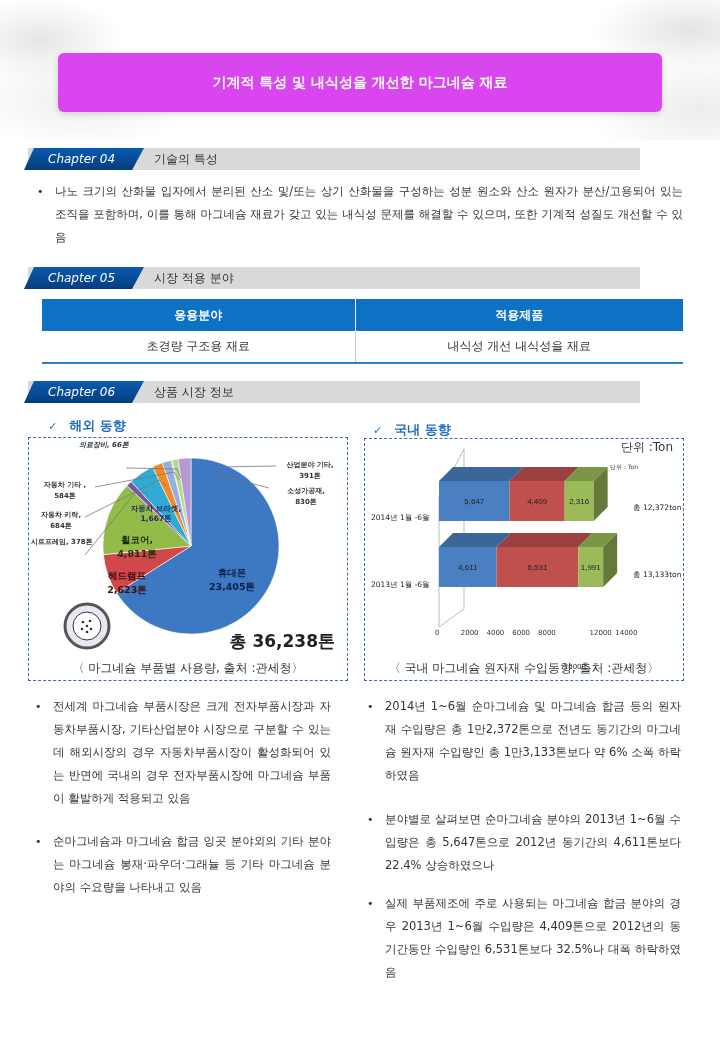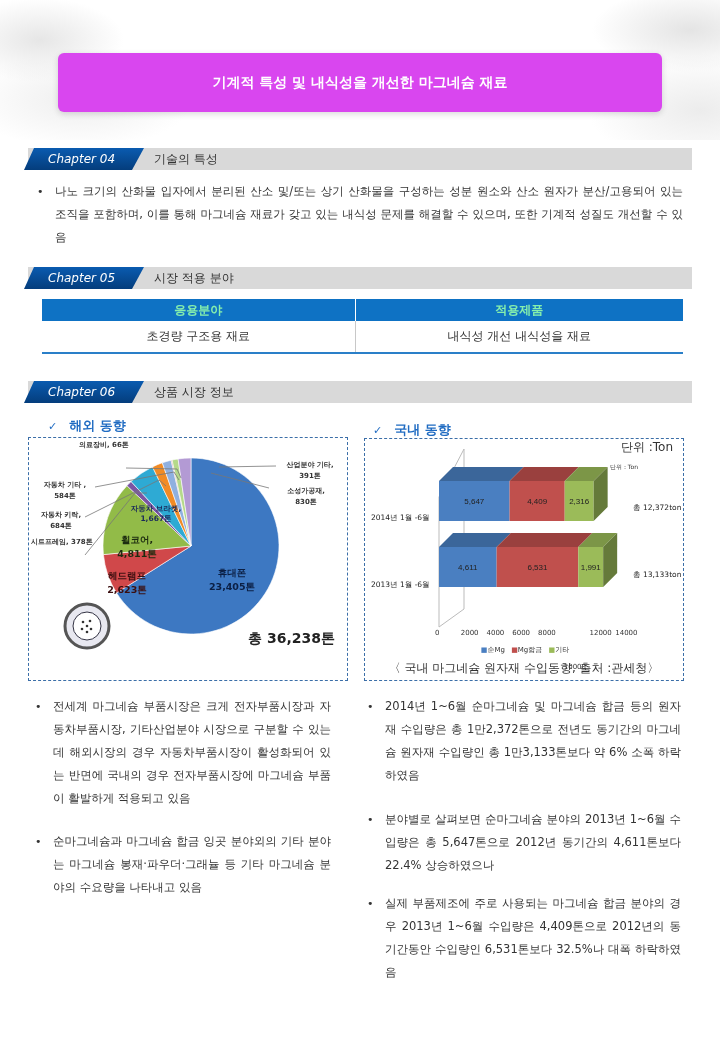--- a/index.html
+++ b/index.html
@@ -19,21 +19,21 @@
       radial-gradient(ellipse 160px 80px at 700px 110px, #ececec 0%, rgba(255,255,255,0) 70%);
   }
   .title-banner {
     position: absolute; left: 58px; top: 53px; width: 604px; height: 59px;
     background: #d946ef; border-radius: 6px;
     display: flex; align-items: center; justify-content: center;
     color: #fff; font-size: 14px; font-weight: bold;
     box-shadow: 0 2px 6px rgba(0,0,0,0.15);
   }
   .chapter-bar {
-    position: absolute; left: 28px; width: 664px; height: 22px;
+    position: absolute; left: 28px; width: 612px; height: 22px;
     background: #d9d9d9;
   }
   .chapter-tag {
     position: absolute; left: -4px; top: 0; width: 120px; height: 22px;
     background: linear-gradient(180deg, #0a5bb0 0%, #043d7c 100%);
     clip-path: polygon(10px 0, 120px 0, 108px 22px, 0 22px);
     color: #fff; font-style: italic; font-size: 12px;
     display: flex; align-items: center; padding-left: 24px;
   }
   .chapter-title {
@@ -45,21 +45,21 @@
     text-align: justify;
   }
   .bullet-text .dot {
     position: absolute; left: -18px; top: 0; font-size: 11px;
   }
   table.app-table {
     position: absolute; left: 42px; top: 299px; width: 641px;
     border-collapse: collapse; font-size: 12px;
   }
   table.app-table th {
-    background: #0e72c4; color: #86efac; height: 22px; font-weight: bold;
+    background: #0e72c4; color: #ffffff; height: 32px; font-weight: bold;
     border-right: 1px solid #fff; font-size: 12px;
   }
   table.app-table th:last-child { border-right: none; }
   table.app-table td {
     height: 32px; text-align: center; color: #333;
     border-bottom: 2px solid #2a7fc8;
   }
   table.app-table td:first-child { border-right: 1px solid #c8c8c8; }
   .sub-head {
     position: absolute; font-size: 13px; font-weight: bold; color: #1f6bc2;
@@ -151,21 +151,21 @@
       <circle r="22" fill="#e8e8f0" stroke="#555" stroke-width="3"></circle>
       <circle r="14" fill="#fff" stroke="#334" stroke-width="1"></circle>
       <circle cx="-4" cy="-4" r="1.3" fill="#333"></circle>
         <circle cx="3" cy="-5" r="1.3" fill="#333"></circle>
       <circle cx="-5" cy="3" r="1.3" fill="#333"></circle>
         <circle cx="4" cy="3" r="1.3" fill="#333"></circle>
       <circle cx="0" cy="0" r="1.3" fill="#333"></circle>
         <circle cx="0" cy="6" r="1.3" fill="#333"></circle>
     </g>
   </svg>
-  <div class="pie-label" style="left:50px; top:2px; width:100px; text-align:left;">
+  <div class="pie-label" style="left:50px; top:2px; width:100px; text-align:left;font-style:italic;">
     <span>의료장비</span>, <span>66톤</span>
   </div>
   <div class="pie-label" style="left:6px; top:42px; width:60px;">
     <span>자동차 기타</span> ,<br><span>584톤</span>
   </div>
   <div class="pie-label" style="left:4px; top:72px; width:56px;">
     <span>자동차 키락</span>,<br><span>684톤</span>
   </div>
   <div class="pie-label" style="left:2px; top:99px; width:80px; text-align:left;">
     <span>시트프레임</span>, <span>378톤</span>
@@ -181,21 +181,22 @@
   </div>
   <div class="pie-inner" style="left:78px; top:95px; width:60px; color:#1d2c10;">
     <span>휠코어</span>,<br><span>4,811톤</span>
   </div>
   <div class="pie-inner" style="left:68px; top:131px; width:60px; color:#3b0f10;">
     <span>헤드램프</span><br><span>2,623톤</span>
   </div>
   <div class="pie-inner" style="left:168px; top:128px; width:70px; color:#0b1f44;">
     <span>휴대폰</span><br><span>23,405톤</span>
   </div>
-  <div style="position:absolute; right:12px; top:192px; font-size:14px; font-weight:bold; color:#222;">총 36,238톤</div>
+  <div style="position:absolute; right:12px; top:192px; font-size:17px; font-weight:bold; color:#222;">총 36,238톤</div>
+  <div class="caption" style="left:0; top:222px;">〈 마그네슘 부품별 사용량, 출처 :관세청〉</div>
 </div>
 
 <div class="sub-head" style="left:373px; top:421px;">
   <span class="check">✓</span><span>국내 동향</span>
 </div>
 
 <div class="chart-box" style="left:364px; top:438px; width:320px; height:243px;">
   <div style="position:absolute; right:10px; top:0; font-size:12px; color:#333;">단위 :Ton</div>
   <div style="position:absolute; left:245px; top:24px; font-size:6px; color:#333;">단위 : Ton</div>
   <svg width="320" height="243" style="position:absolute;left:0;top:0;">
@@ -232,25 +233,20 @@
   <div id="xticks" style="position:absolute; left:0; top:190px; width:320px; height:12px;">
       <span style="position: absolute; font-size: 7px; color: rgb(51, 51, 51); left: 70px;">0</span>
       <span style="position: absolute; font-size: 7px; color: rgb(51, 51, 51); left: 95.75px;">2000</span>
       <span style="position: absolute; font-size: 7px; color: rgb(51, 51, 51); left: 121.5px;">4000</span>
       <span style="position: absolute; font-size: 7px; color: rgb(51, 51, 51); left: 147.25px;">6000</span>
       <span style="position: absolute; font-size: 7px; color: rgb(51, 51, 51); left: 173px;">8000</span>
       <span style="position: absolute; font-size: 7px; color: rgb(51, 51, 51); left: 198.75px; margin-top: 34px;">10000</span>
       <span style="position: absolute; font-size: 7px; color: rgb(51, 51, 51); left: 224.5px;">12000</span>
       <span style="position: absolute; font-size: 7px; color: rgb(51, 51, 51); left: 250.25px;">14000</span>
     </div>
-  <div style="position:absolute; left:0; top:206px; width:320px; text-align:center; font-size:7px; color:#333;">
-    <span style="color:#4a7fc1;">■</span><span>순Mg</span>
-    <span style="color:#c0504d; margin-left:4px;">■</span><span>Mg합금</span>
-    <span style="color:#9bbb59; margin-left:4px;">■</span><span>기타</span>
-  </div>
   <div class="caption" style="left:0; top:221px;">〈 국내 마그네슘 원자재 수입동향, 출처 :관세청〉</div>
 </div>
 
 <div class="bullet-text" style="left:53px; top:695px; width:278px;">
   <span class="dot">•</span>
   <span>전세계 마그네슘 부품시장은 크게 전자부품시장과 자동차부품시장, 기타산업분야 시장으로 구분할 수 있는데 해외시장의 경우 자동차부품시장이 활성화되어 있는 반면에 국내의 경우 전자부품시장에 마그네슘 부품이 활발하게 적용되고 있음</span>
 </div>
 <div class="bullet-text" style="left:53px; top:830px; width:278px;">
   <span class="dot">•</span>
   <span>순마그네슘과 마그네슘 합금 잉곳 분야외의 기타 분야는 마그네슘 봉재·파우더·그래뉼 등 기타 마그네슘 분야의 수요량을 나타내고 있음</span>

